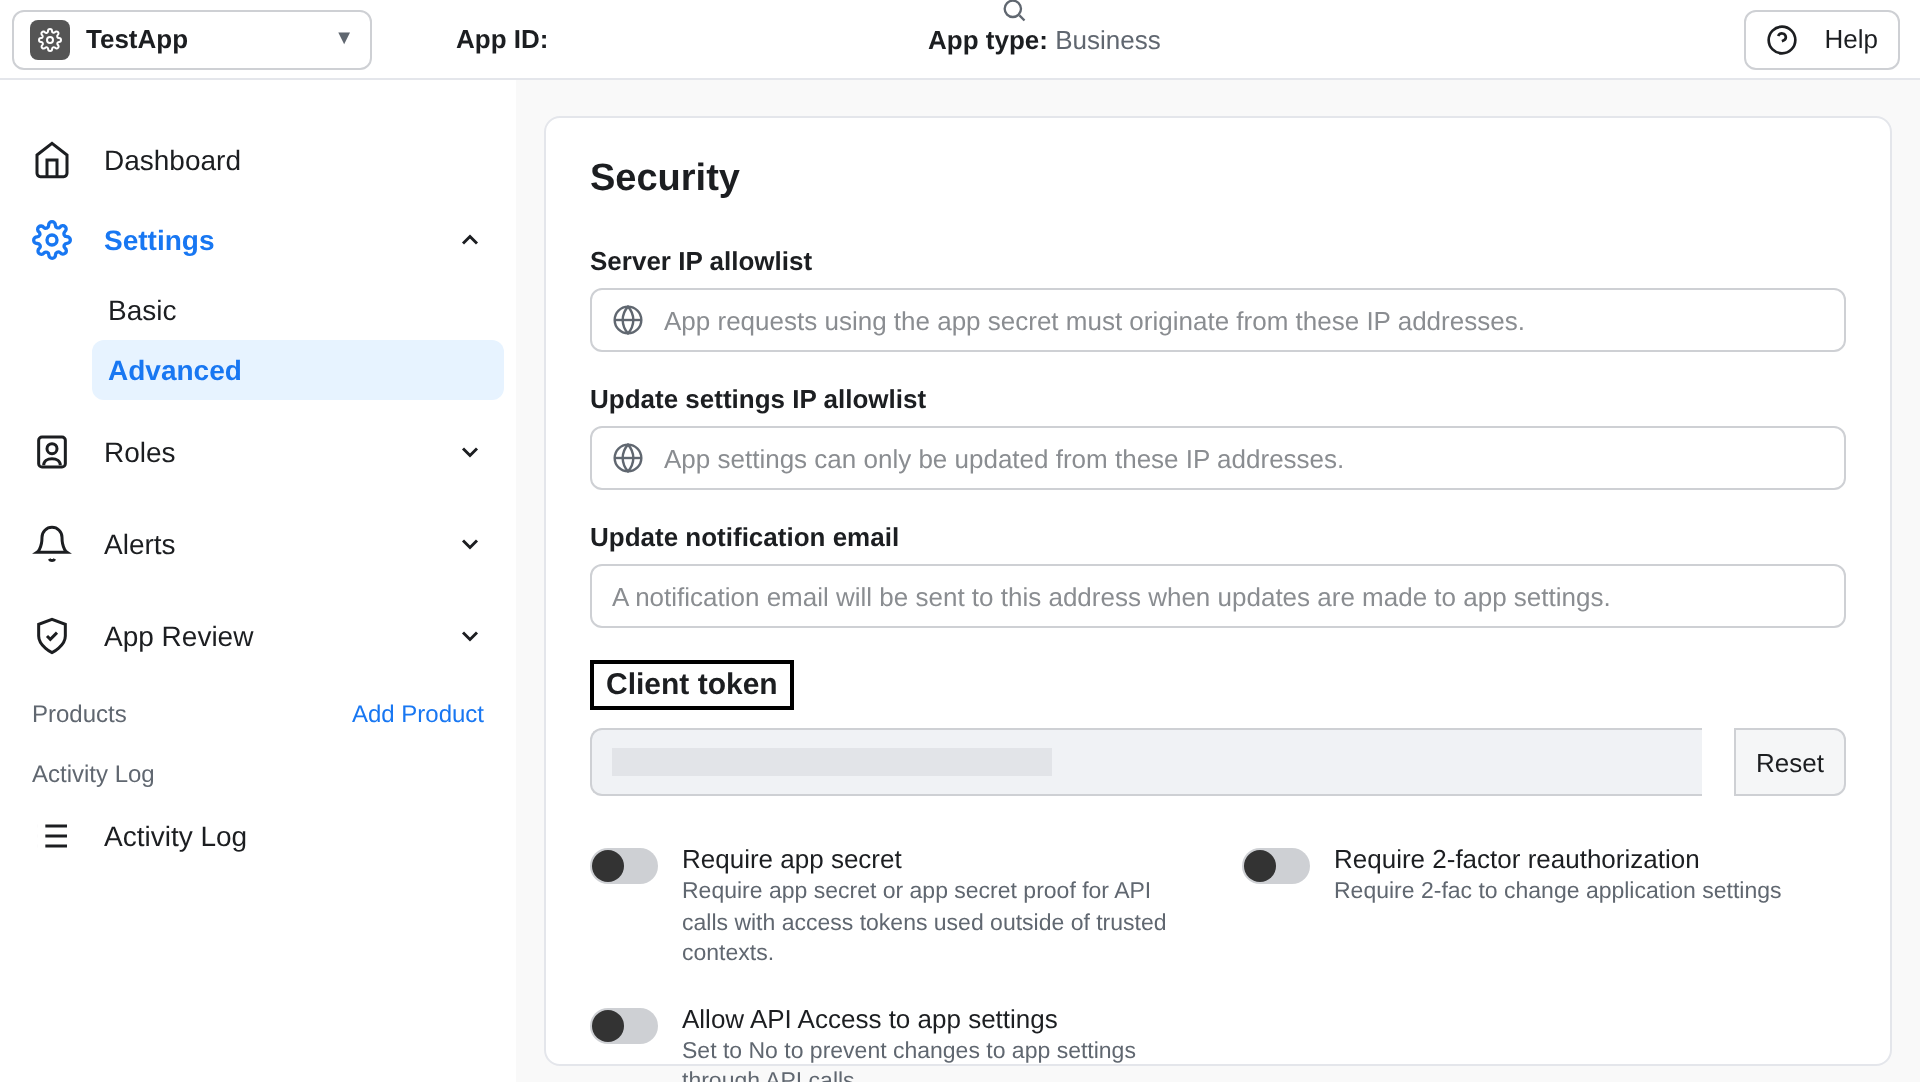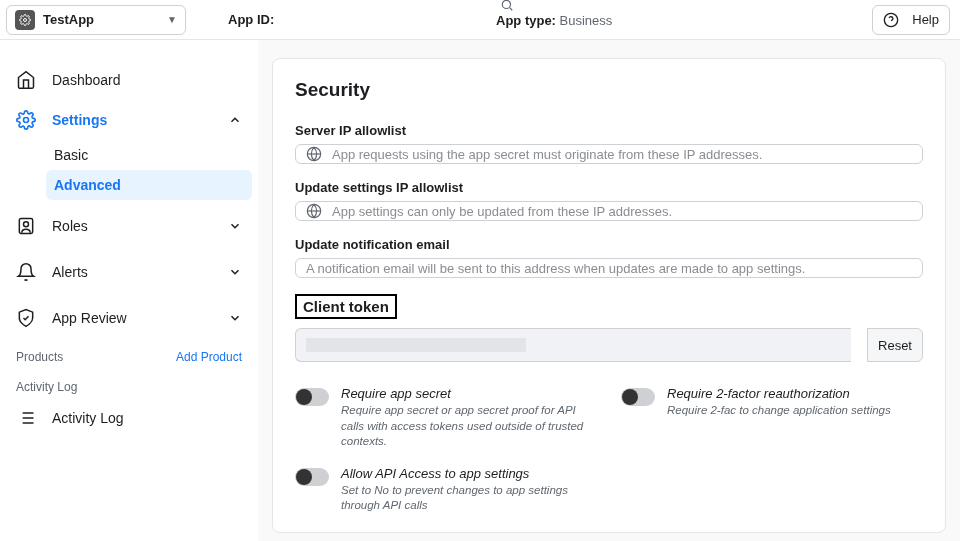--- a/index.html
+++ b/index.html
@@ -4,50 +4,50 @@
 <style>
   * { box-sizing: border-box; margin: 0; padding: 0; }
   html, body { width: 960px; height: 541px; font-family: -apple-system, BlinkMacSystemFont, "Segoe UI", Helvetica, Arial, sans-serif; color: #1c1e21; background: #fff; overflow: hidden; }
   .topbar { display:flex; align-items:center; height:40px; border-bottom:1px solid #e4e6eb; padding:0 10px 0 6px; position:relative; }
   .app-selector { display:flex; align-items:center; border:1px solid #ced0d4; border-radius:6px; height:30px; padding:0 8px; width:180px; justify-content:space-between; }
   .app-selector-left { display:flex; align-items:center; gap:8px; }
   .app-icon { width:20px; height:20px; background:#555; border-radius:4px; display:flex; align-items:center; justify-content:center; color:#fff; font-size:12px; }
   .app-name { font-size:13px; font-weight:600; }
   .caret { color:#606770; font-size:10px; }
   .appid-label { font-size:13px; font-weight:700; margin-left:42px; }
-  .apptype { position:absolute; left:496px; top:50%; transform:translateY(-50%); font-size:13px; }
+  .apptype { position:absolute; left:464px; top:50%; transform:translateY(-50%); font-size:13px; }
   .apptype .label { font-weight:600; }
   .apptype .val { color:#606770; }
   .search-ic { position:absolute; left:500px; top:-2px; color:#606770; }
   .help-btn { margin-left:auto; display:flex; align-items:center; gap:13px; border:1px solid #ced0d4; border-radius:6px; height:30px; padding:0 10px; font-size:13px; cursor:pointer; }
   .body { display:flex; height:calc(541px - 40px); }
   .sidebar { width:258px; padding:14px 6px 0 6px; }
   .nav-item { display:flex; align-items:center; height:40px; padding:0 10px; border-radius:6px; font-size:14px; cursor:pointer; gap:16px; }
   .nav-item.blue { color:#1877f2; font-weight:600; }
   .nav-item .chev { margin-left:auto; color:#1c1e21; }
   .nav-item.spaced { margin-top:6px; }
   .sub { padding-left:40px; font-size:14px; }
   .sub-item { height:30px; display:flex; align-items:center; border-radius:6px; cursor:pointer; padding:0 8px; }
   .sub-item.active { background:#e7f3ff; color:#1877f2; font-weight:600; }
   .products-row { display:flex; align-items:center; justify-content:space-between; padding:12px 10px 4px 10px; font-size:12px; color:#606770; }
   .addprod { color:#1877f2; font-size:12px; cursor:pointer; }
   .sec-label { font-size:12px; color:#606770; padding:12px 10px 4px 10px; }
   .main { flex:1; padding:18px 14px 0 14px; background:#f9f9f9; }
   .card { background:#fff; border:1px solid #e4e6eb; border-radius:8px; padding:20px 22px; height: 475px; }
   h2.page-title { font-size:19px; font-weight:700; margin-bottom:22px; }
   .field-label { font-size:13px; font-weight:600; margin-bottom:6px; }
-  .input-box { border:1px solid #ced0d4; border-radius:6px; height:20px; display:flex; align-items:center; padding:0 10px; gap:10px; font-size:13px; color:#8a8d91; margin-bottom:16px; }
+  .input-box { border:1px solid #ced0d4; border-radius:6px; height:32px; display:flex; align-items:center; padding:0 10px; gap:10px; font-size:13px; color:#8a8d91; margin-bottom:16px; }
   .globe { width:16px; height:16px; flex-shrink:0; }
   .clienttoken-label { display:inline-block; border:2px solid #000; padding:2px 6px; font-size:15px; font-weight:700; margin-bottom:9px; }
   .token-row { display:flex; gap:16px; margin-bottom:24px; }
   .token-field { flex:1; height:34px; background:#f0f2f5; border:1px solid #ced0d4; border-right:none; border-radius:6px 0 0 6px; display:flex; align-items:center; padding:0 10px; }
   .token-mask { width:220px; height:14px; background:#e2e4e8; }
   .reset-btn { width:56px; border:1px solid #ced0d4; border-radius:0 6px 6px 0; background:#f5f6f7; font-size:13px; cursor:pointer; display:flex; align-items:center; justify-content:center; }
   .toggle-grid { display:grid; grid-template-columns: 1fr 1fr; column-gap:24px; row-gap:16px; }
-  .toggle-item { display:flex; gap:12px;font-style:italic; }
+  .toggle-item { display:flex; gap:12px; }
   .toggle { width:34px; height:18px; border-radius:9px; background:#ced0d4; position:relative; flex-shrink:0; margin-top:2px; cursor:pointer; }
   .toggle .knob { position:absolute; left:1px; top:1px; width:16px; height:16px; background:#333; border-radius:50%; }
   .toggle-item .t-title { font-size:13px; font-weight:400; color:#1c1e21; }
   .toggle-item .t-desc { font-size:11.5px; color:#606770; line-height:1.35; margin-top:2px; }
   svg { display:block; }
 </style>
 </head>
 <body>
 
 <div class="topbar">

